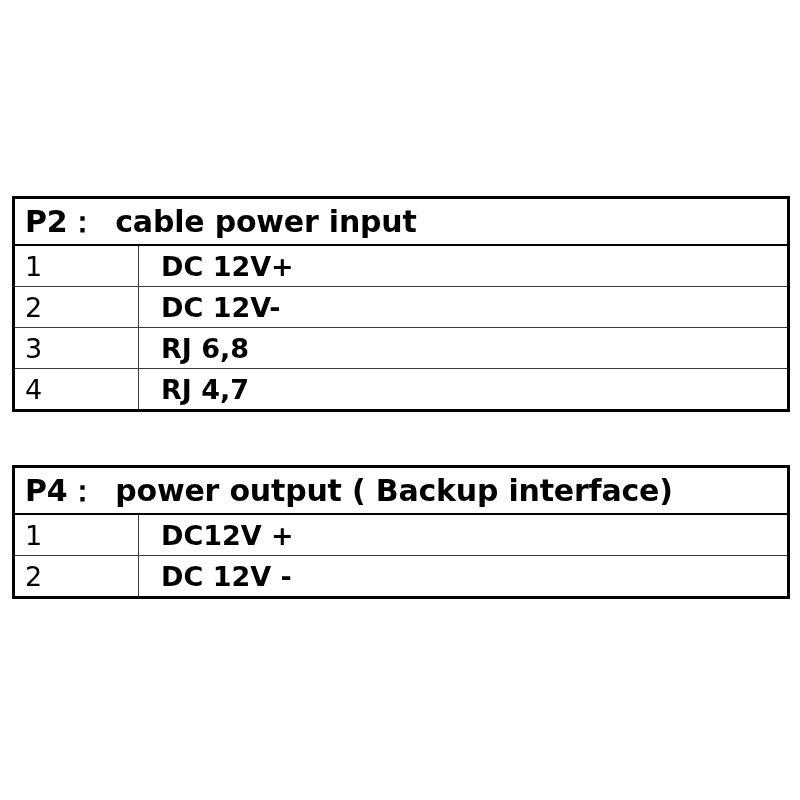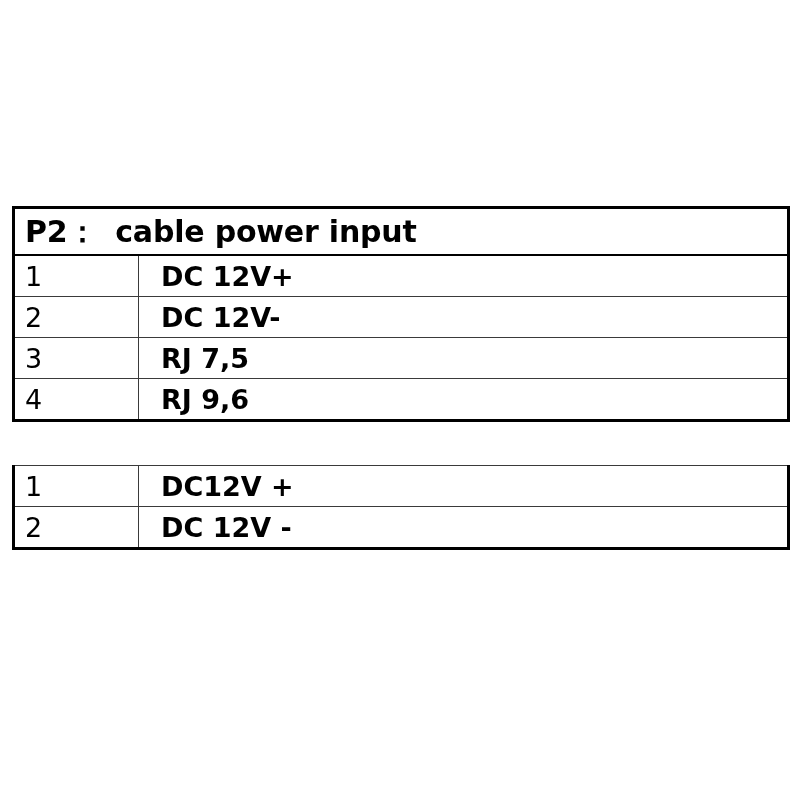--- a/index.html
+++ b/index.html
@@ -92,21 +92,21 @@
 
   .value-text {
     display: block;
     font-size: 27px;
     line-height: 1;
     padding-left: 22px;
     white-space: nowrap;
   }
 
   
-  #table-p2 { left: 12px; top: 206px; width: 775px; }
+  #table-p2 { left: 12px; top: 196px; width: 775px; }
   #table-p4 { left: 12px; top: 465px; width: 775px; }
 
   .col-pin   { width: 125px; }
   .col-value { width: 650px; }
 </style>
 </head>
 <body>
 
 <div class="sheet">
 
@@ -138,41 +138,46 @@
         <td class="value-cell">
           <span class="value-text">DC 12V-</span>
         </td>
       </tr>
 
       <tr class="data-row">
         <td class="pin-cell">
           <span class="pin-text">3</span>
         </td>
         <td class="value-cell">
-          <span class="value-text">RJ 7,5</span>
+          <span class="value-text">RJ 6,8</span>
         </td>
       </tr>
 
       <tr class="data-row">
         <td class="pin-cell">
           <span class="pin-text">4</span>
         </td>
         <td class="value-cell">
-          <span class="value-text">RJ 9,6</span>
+          <span class="value-text">RJ 4,7</span>
         </td>
       </tr>
     </tbody>
   </table>
 
   <table class="pinout-table" id="table-p4">
     <colgroup>
       <col class="col-pin">
       <col class="col-value">
     </colgroup>
     <tbody>
+      <tr class="header-row">
+        <td colspan="2">
+          <span class="header-text"><span class="hdr-key">P4：</span><span class="hdr-gap"></span><span class="hdr-desc">power output ( Backup interface)</span></span>
+        </td>
+      </tr>
 
       <tr class="data-row">
         <td class="pin-cell">
           <span class="pin-text">1</span>
         </td>
         <td class="value-cell">
           <span class="value-text">DC12V +</span>
         </td>
       </tr>
 

